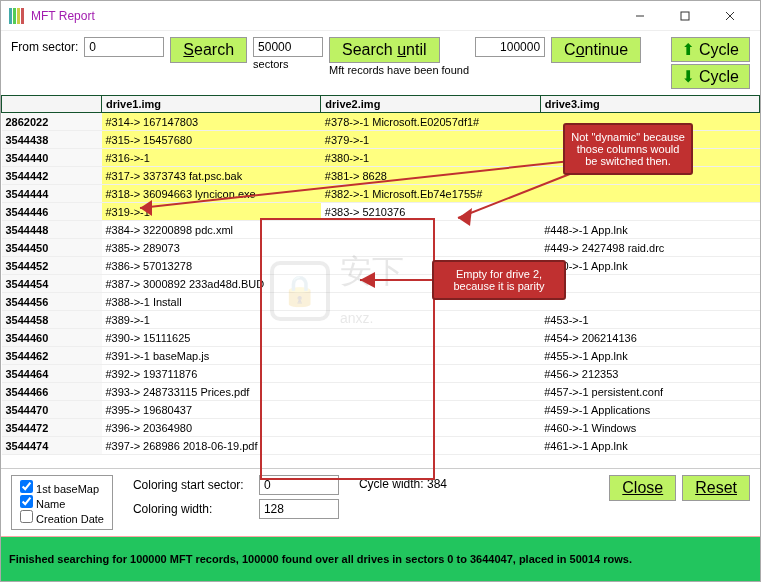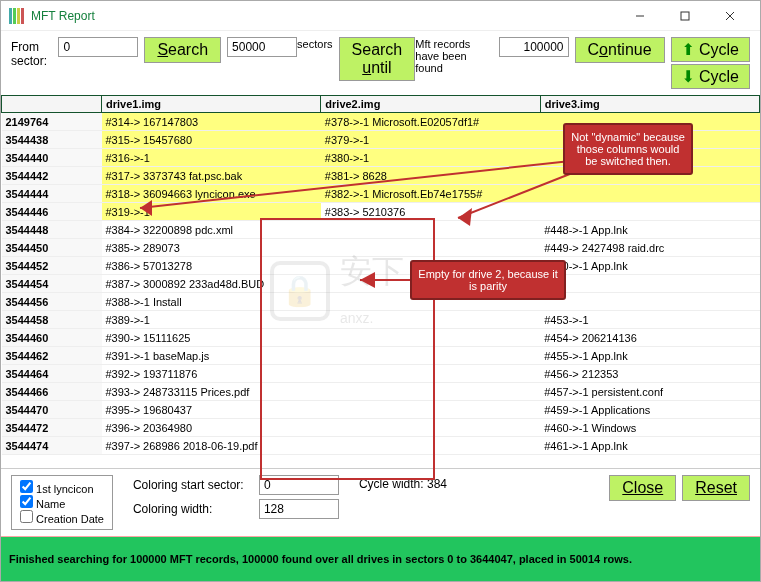--- a/index.html
+++ b/index.html
@@ -1,32 +1,32 @@
 <!DOCTYPE html>
 <html><head>
 <meta charset="utf-8">
 <style>
 * { box-sizing: border-box; margin: 0; padding: 0; }
 body { font-family: "Segoe UI", Tahoma, sans-serif; font-size: 12px; background: #f0f0f0; width: 761px; height: 582px; overflow: hidden; position: relative; }
 .window { background: #fff; border: 1px solid #aaa; width: 761px; height: 582px; display: flex; flex-direction: column; }
 .titlebar { height: 30px; background: #fff; display: flex; align-items: center; padding: 0 8px; border-bottom: 1px solid #eee; }
 .app-icon { width: 16px; height: 16px; margin-right: 6px; display: flex; }
 .app-icon span { width: 3px; height: 16px; margin-right: 1px; }
-.titlebar-text { flex: 1; font-size: 12px; color: #15803d; }
+.titlebar-text { flex: 1; font-size: 12px; color: #a21caf; }
 .win-controls { display: flex; }
 .win-btn { width: 45px; height: 28px; display: flex; align-items: center; justify-content: center; font-size: 12px; color: #333; }
 .win-btn svg { width: 10px; height: 10px; }
 .toolbar { padding: 6px 10px; display: flex; align-items: flex-start; gap: 6px; background: #fff; }
 .lbl { padding-top: 3px; }
 .input { border: 1px solid #999; padding: 2px 4px; font-size: 12px; font-family: inherit; background: #fff; }
 .input.n1 { width: 80px; }
 .input.n2 { width: 70px; }
 .input.n3 { width: 70px; text-align: right; }
 .btn { border: 1px solid #999; background: #bef264; padding: 3px 12px; font-size: 16px; font-family: inherit; cursor: pointer; }
-.midcol { display: flex; flex-direction: row; align-items: flex-start; justify-content: center; }
+.midcol { display: flex; flex-direction: column; align-items: flex-start; justify-content: center; }
 .sublbl { font-size: 11px; padding-top: 1px; }
 .cyclecol { display: flex; flex-direction: column; gap: 2px; margin-left: auto; }
 .cyclebtn { display: flex; align-items: center; gap: 4px; padding: 2px 10px; }
 .table-wrap { flex: 1; overflow: hidden; display: flex; position: relative; }
 .table-scroll { flex: 1; overflow-y: auto; overflow-x: hidden; }
 .table { width: 100%; border-collapse: collapse; table-layout: fixed; }
 .table th { background: #f5f5f5; border: 1px solid #14532d; padding: 2px 4px; text-align: left; font-weight: bold; font-size: 11px; }
 .table th:first-child { width: 100px; }
 .table td { border-bottom: 1px solid #eee; padding: 1px 4px; font-size: 11px; white-space: nowrap; overflow: hidden; text-overflow: ellipsis; height: 18px; }
 .table tr.yellow1 td { background: #ffff80; }
@@ -38,21 +38,21 @@
 .checks label { display: block; }
 .color-inputs { display: flex; flex-direction: column; gap: 4px; }
 .color-inputs .row { display: flex; align-items: center; gap: 6px; }
 .color-inputs .clbl { width: 120px; }
 .color-inputs input { width: 80px; }
 .foot-right { margin-left: auto; display: flex; gap: 6px; border-radius: 10px; }
 .status { background: #22c55e; padding: 16px 8px; font-size: 11px; font-weight: bold; border-top: 1px solid #fca5a5; }
 .underline { text-decoration: underline; }
 .callout { position: absolute; background: #c03030; color: #fff; border: 2px solid #802020; font-size: 11px; padding: 6px; text-align: center; border-radius: 3px; z-index: 10; }
 .callout1 { top: 123px; right: 68px; width: 130px; }
-.callout2 { top: 260px; left: 410px; width: 156px; }
+.callout2 { top: 260px; left: 432px; width: 134px; }
 .arrow { position: absolute; z-index: 9; }
 .arrowhead { fill: #c03030; }
 .arrowline { stroke: #c03030; stroke-width: 2; fill: none; }
 .redbox { position: absolute; border: 2px solid #c03030; z-index: 8; top: 218px; left: 260px; width: 175px; height: 262px; }
 .watermark { position: absolute; top: 250px; left: 270px; opacity: 0.15; z-index: 5; pointer-events: none; font-size: 32px; color: #666; display:flex; align-items:center; gap:10px;}
 .wm-icon { width:60px; height:60px; border:4px solid #888; border-radius:10px; display:flex; align-items:center; justify-content:center; font-size:30px;}
 </style>
 </head>
 <body>
 
@@ -117,21 +117,21 @@
         <thead>
             <tr id="thead-row">
               <th></th>
               <th>drive1.img</th>
               <th>drive2.img</th>
               <th>drive3.img</th>
             </tr>
           </thead>
         <tbody id="tbody">
             <tr class="yellow1">
-              <td>2149764</td>
+              <td>2862022</td>
               <td>#314-&gt; 167147803</td>
               <td>#378-&gt;-1 Microsoft.E02057df1#</td>
               <td></td>
             </tr>
             <tr class="yellow1">
               <td>3544438</td>
               <td>#315-&gt; 15457680</td>
               <td>#379-&gt;-1</td>
               <td></td>
             </tr>
@@ -237,21 +237,21 @@
               <td></td>
               <td>#461-&gt;-1 App.lnk</td>
             </tr>
           </tbody>
       </table>
     </div>
   </div>
 
   <div class="footer">
     <div class="checks">
-      <label><input type="checkbox" checked="" style=""> <span>1st lyncicon</span></label>
+      <label><input type="checkbox" checked="" style=""> <span>1st baseMap</span></label>
       <label><input type="checkbox" checked="" style=""> <span>Name</span></label>
       <label><input type="checkbox" style=""> <span>Creation Date</span></label>
     </div>
     <div class="color-inputs">
       <div class="row">
           <span class="clbl">Coloring start sector:</span>
           <input class="input" value="0" style="">
         </div>
       <div class="row">
           <span class="clbl">Coloring width:</span>

